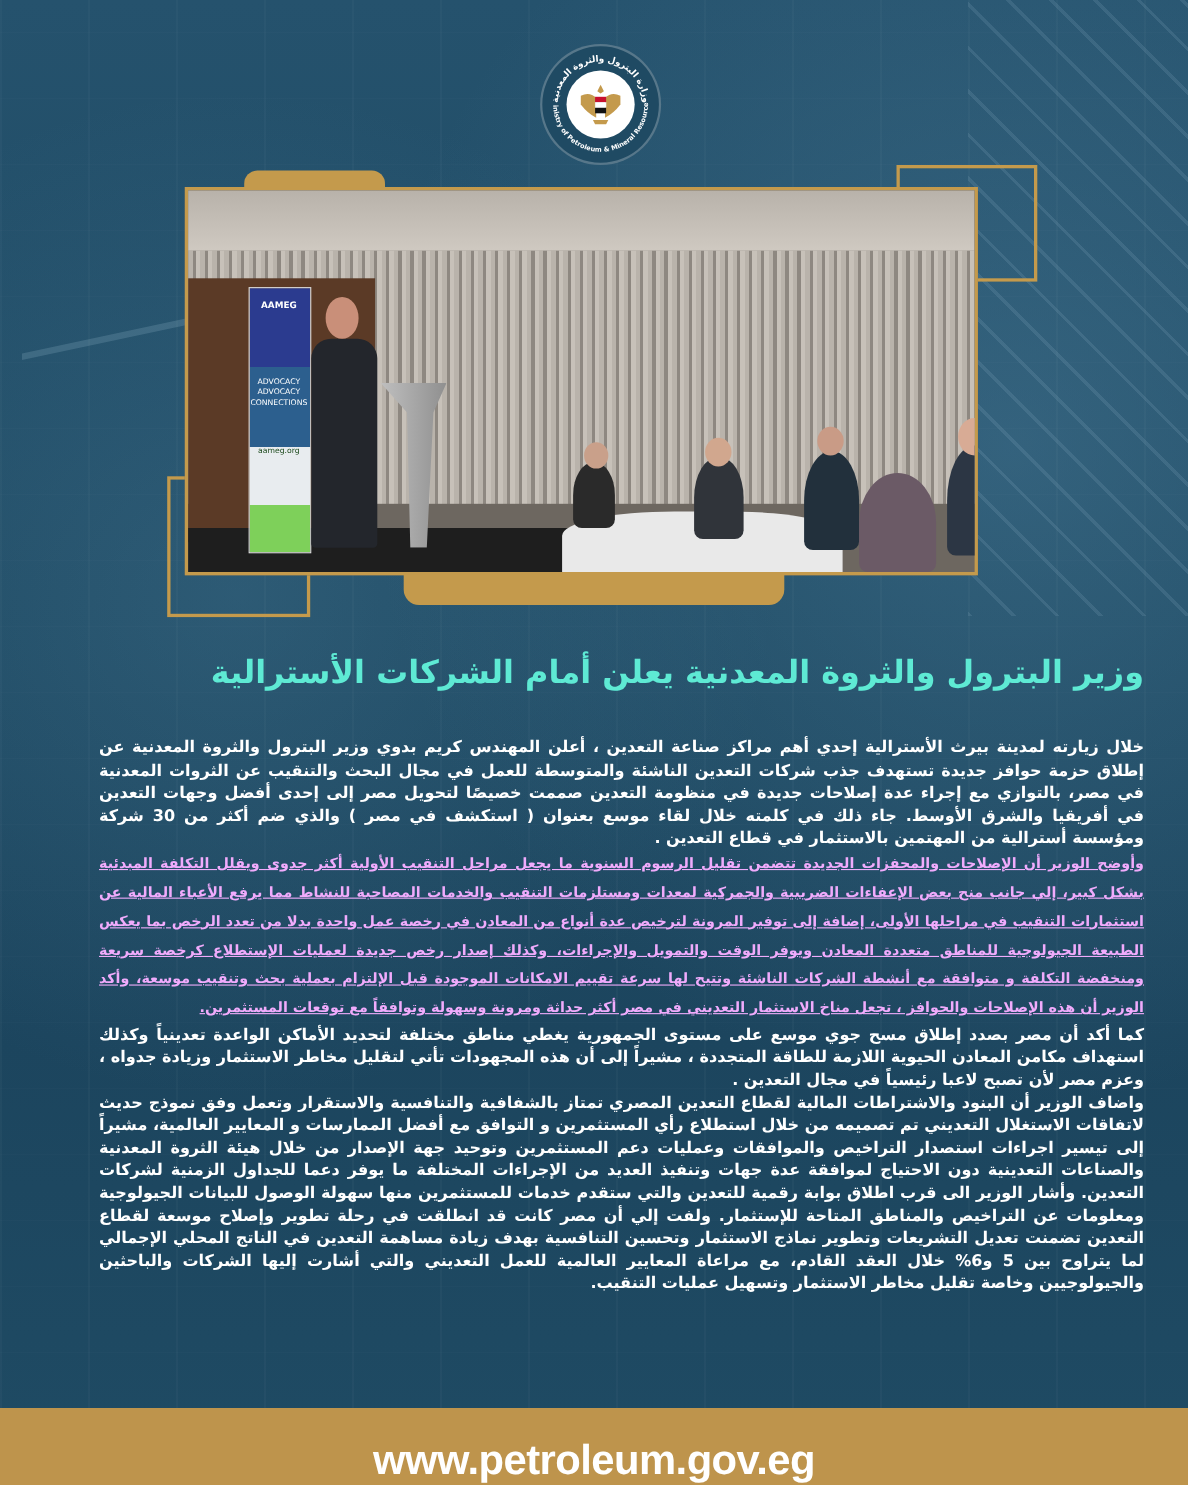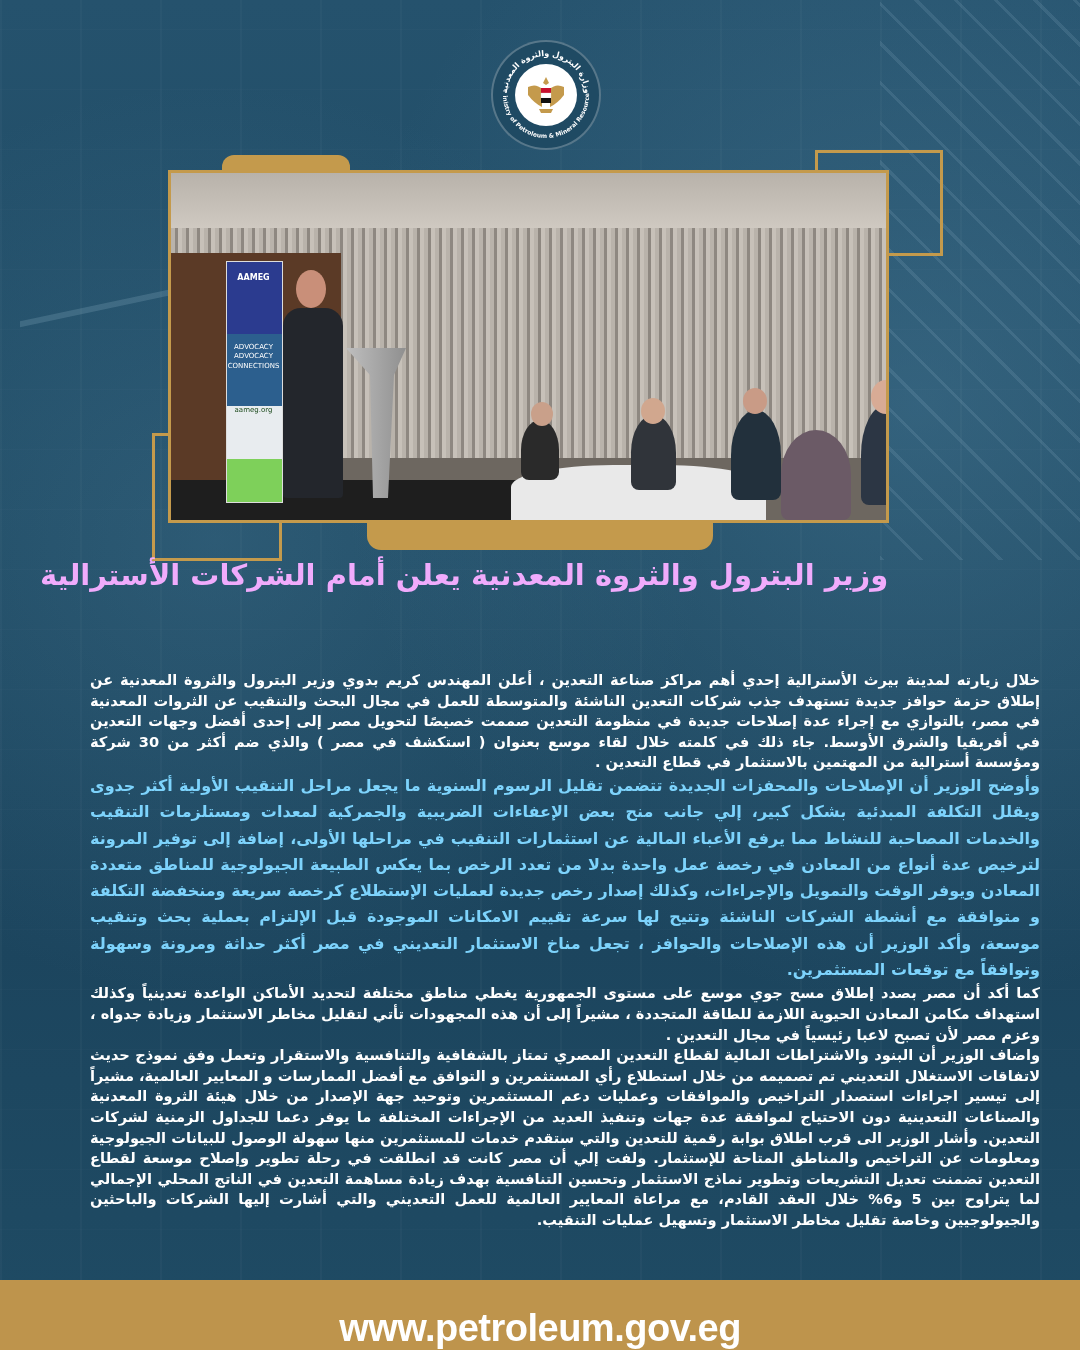--- a/index.html
+++ b/index.html
@@ -89,35 +89,35 @@
   .banner-text .url { margin-top: 35px; color: #1c4a1c; }
   .speaker-body { position: absolute; left: 112px; top: 135px; width: 60px; height: 190px; background: #23262c; border-radius: 18px 18px 4px 4px; }
   .speaker-head { position: absolute; left: 125px; top: 97px; width: 30px; height: 38px; background: #c98f79; border-radius: 50%; }
   .podium { position: absolute; left: 175px; top: 175px; width: 60px; height: 150px; background: linear-gradient(90deg,#bfbfbf,#8f8f8f); clip-path: polygon(0 0, 100% 0, 80% 18%, 70% 100%, 45% 100%, 40% 18%); }
   .audience { position: absolute; left: 330px; right: 0; bottom: 0; height: 110px; }
   .person { position: absolute; border-radius: 50% 50% 8px 8px; }
   .table { position: absolute; left: 340px; right: 120px; bottom: 0; height: 55px; background: #e9e9e9; border-radius: 40% 40% 0 0; }
 
   
   .title {
-    position: absolute; left: 40px; right: 40px; top: 556px;
-    direction: rtl; text-align: left; color: #f0abfc;
+    position: absolute; left: 40px; right: 40px; top: 592px;
+    direction: rtl; text-align: right; color: #5eead4;
     font-family: "DejaVu Sans", sans-serif; font-weight: bold;
     font-size: 29px; line-height: 39px;
   }
 
   
   .body {
     position: absolute; left: 42px; right: 40px; top: 670px;
     direction: rtl; text-align: justify;
     font-family: "DejaVu Sans", sans-serif;
     margin-left: 48px;
   }
   .para { margin: 0; font-size: 14.6px; line-height: 20.6px; color: #ffffff; font-weight: bold; }
-  .para.gold { color: #7dd3fc; font-size: 16px; line-height: 26.3px; }
+  .para.gold { color: #f0abfc; font-size: 13px; line-height: 26.3px; text-decoration: underline; }
 
   
   .footer {
     position: absolute; left: 0; top: 1280px; width: 1080px; height: 70px;
     background: #be944c; display: flex; align-items: flex-end; justify-content: center;
   }
   .footer-url {
     color: #ffffff; font-family: "Liberation Sans", sans-serif; font-weight: bold;
     font-size: 38px; letter-spacing: -0.5px;
   }

